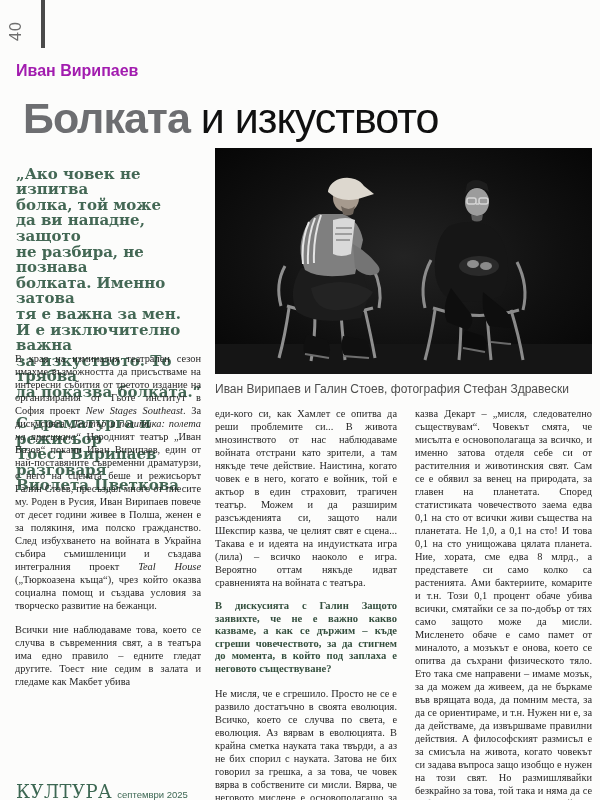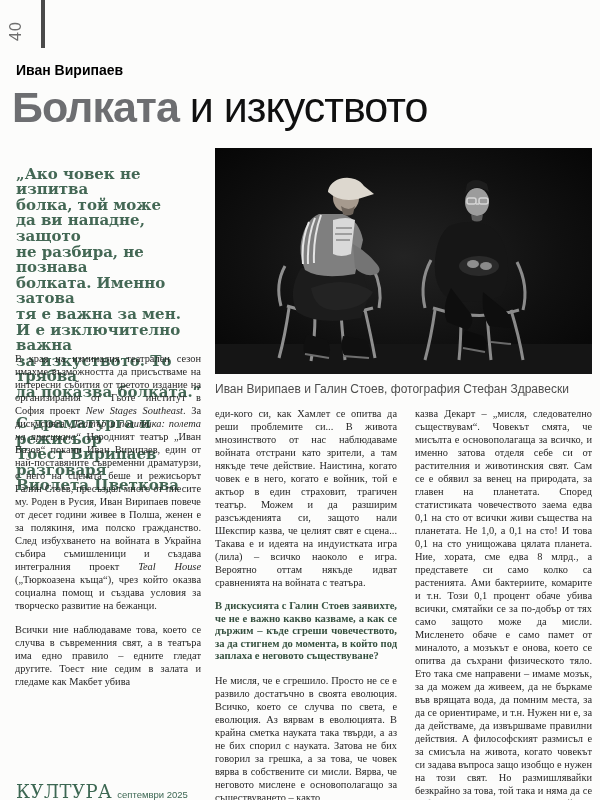--- a/index.html
+++ b/index.html
@@ -9,22 +9,22 @@
     font-family:"Liberation Sans",sans-serif;color:#252525;
   }
   
   .corner-rule{position:absolute;left:41px;top:0;width:4px;height:48px;background:#4a4a4a;}
   .page-number{
     position:absolute;left:6px;top:22px;
     transform:rotate(-90deg);transform-origin:center;
     font-size:16px;color:#6f6f6f;letter-spacing:1px;
   }
   
-  .author{position:absolute;left:16px;top:62px;font-size:14px;font-weight:bold;color:#000000;}
-  .title{position:absolute;left:12px;top:84px;margin:0;font-size:43px;line-height:46px;letter-spacing:-1px;white-space:nowrap;font-weight:normal;}
+  .author{position:absolute;left:16px;top:62px;font-size:16px;font-weight:bold;color:#a21caf;}
+  .title{position:absolute;left:12px;top:84px;margin:11px;font-size:43px;line-height:46px;letter-spacing:-1px;white-space:nowrap;font-weight:normal;}
   .title .accent{color:#6d6e71;font-weight:bold;}
   .title .rest{color:#101010;}
   
   .lead{
     position:absolute;left:16px;top:151px;width:192px;
     font-family:"DejaVu Serif","Liberation Serif",serif;font-weight:bold;
     color:#44685​5;color:#446855;font-size:15px;line-height:15.6px;
     white-space:pre-line;
   }
   
@@ -142,21 +142,21 @@
 
   <div class="caption">Иван Вирипаев и Галин Стоев, фотография Стефан Здравески</div>
 
   <div class="col col1">
     <p><span>В края на изминалия театрален сезон имахме възможността да присъстваме на интересни събития от третото издание на организирания от Гьоте институт в София проект </span><i>New Stages Southeast</i><span>. За дискусията </span><i>„Театър и политика: полета на пресичане“</i><span> Народният театър „Иван Вазов“ покани Иван Вирипаев, един от най-поставяните съвременни драматурзи, с него на сцената беше и режисьорът Галин Стоев, пресъздал много от пиесите му. Роден в Русия, Иван Вирипаев повече от десет години живее в Полша, женен е за полякиня, има полско гражданство. След избухването на войната в Украйна събира съмишленици и създава интегралния проект </span><i>Teal House</i><span> („Тюркоазена къща“), чрез който оказва социална помощ и създава условия за творческо развитие на бежанци.</span></p>
     <p>Всички ние наблюдаваме това, което се случва в съвременния свят, а в театъра има едно правило – едните гледат другите. Тоест ние седим в залата и гледаме как Макбет убива</p>
   </div>
 
   <div class="col col2">
     <p>еди-кого си, как Хамлет се опитва да реши проблемите си... В живота мнозинството от нас наблюдаваме войната отстрани като зрители, а там някъде тече действие. Наистина, когато човек е в него, когато е войник, той е актьор в един страховит, трагичен театър. Можем и да разширим разсъжденията си, защото нали Шекспир казва, че целият свят е сцена... Такава е и идеята на индуистката игра (лила) – всичко наоколо е игра. Вероятно оттам някъде идват сравненията на войната с театъра.</p>
-    <p class="question">В дискусията с Галин Стоев заявихте, че не е важно какво казваме, а как се държим – къде сгреши човечеството, за да стигнем до момента, в който под заплаха е неговото съществуване?</p>
+    <p class="question">В дискусията с Галин Защото заявихте, че не е важно какво казваме, а как се държим – къде сгреши човечеството, за да стигнем до момента, в който под заплаха е неговото съществуване?</p>
     <p>Не мисля, че е сгрешило. Просто не се е развило достатъчно в своята еволюция. Всичко, което се случва по света, е еволюция. Аз вярвам в еволюцията. В крайна сметка науката така твърди, а аз не бих спорил с науката. Затова не бих говорил за грешка, а за това, че човек вярва в собствените си мисли. Вярва, че неговото мислене е основополагащо за съществуването – както</p>
   </div>
 
   <div class="col col3">
     <p>казва Декарт – „мисля, следователно съществувам“. Човекът смята, че мисълта е основополагаща за всичко, и именно затова отделя себе си от растителния и животинския свят. Сам се е обявил за венец на природата, за главен на планетата. Според статистиката човечеството заема едва 0,1 на сто от всички живи същества на планетата. Не 1,0, а 0,1 на сто! И това 0,1 на сто унищожава цялата планета. Ние, хората, сме едва 8 млрд., а представете си само колко са растенията. Ами бактериите, комарите и т.н. Този 0,1 процент обаче убива всички, смятайки се за по-добър от тях само защото може да мисли. Мисленето обаче е само памет от миналото, а мозъкът е онова, което се опитва да съхрани физическото тяло. Ето така сме направени – имаме мозък, за да можем да живеем, да не бъркаме във врящата вода, да помним места, за да се ориентираме, и т.н. Нужен ни е, за да действаме, да извършваме правилни действия. А философският размисъл е за смисъла на живота, когато човекът си задава въпроса защо изобщо е нужен на този свят. Но размишлявайки безкрайно за това, той така и няма да се доближи до отговора. Защото той все още се намира в сферата на</p>
   </div>
 
   <div class="footer">
     <span class="mag">КУЛТУРА</span><span class="issue">септември 2025</span>
   </div>

